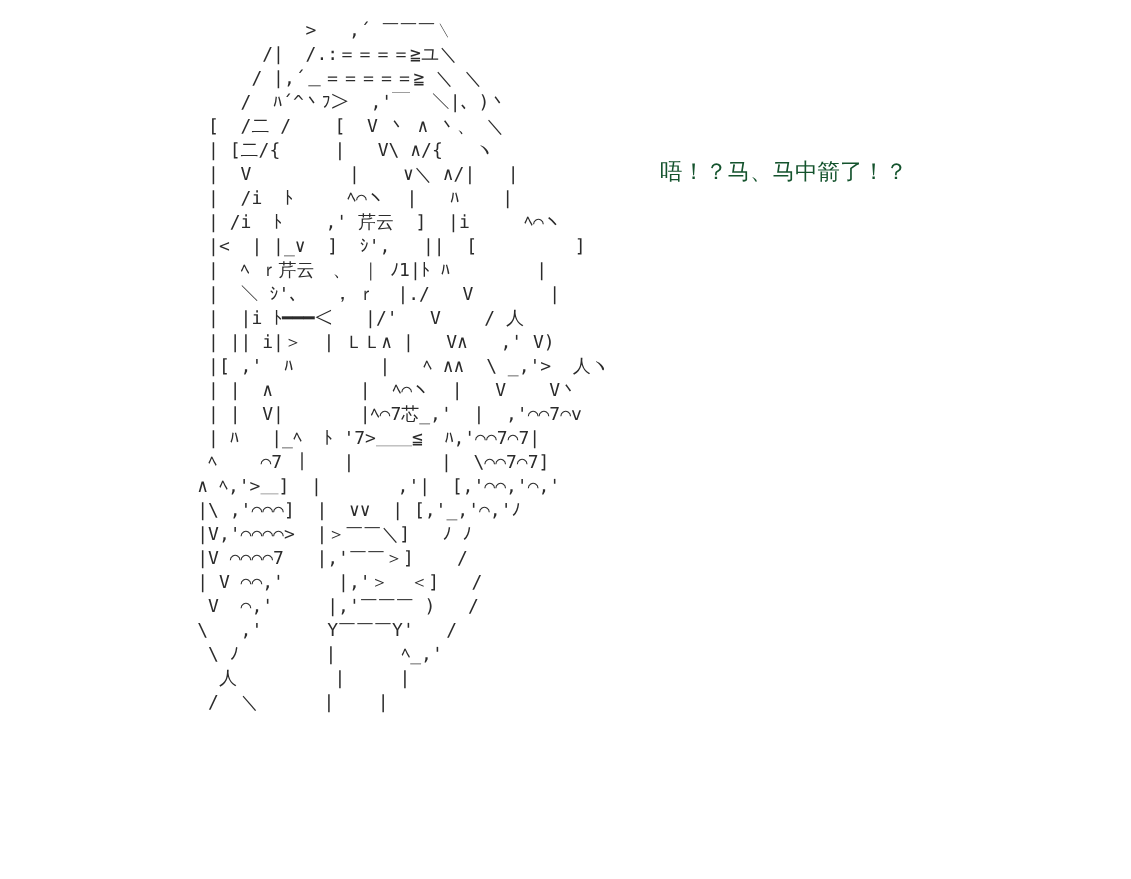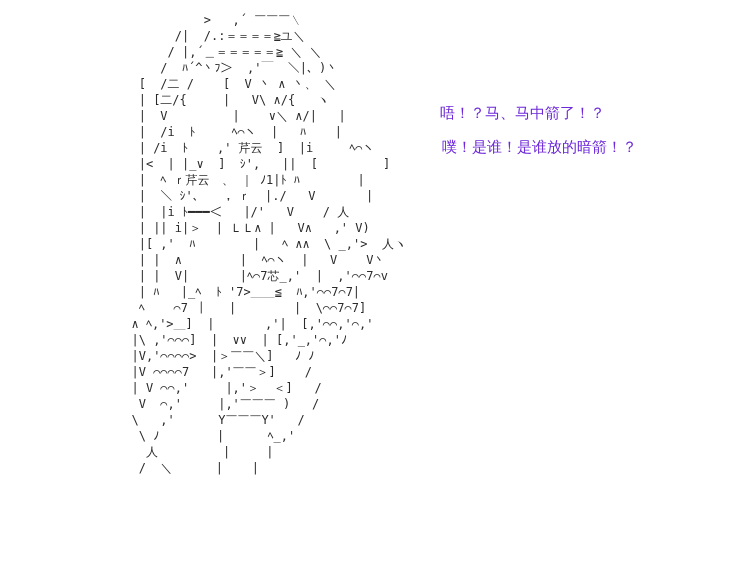--- a/index.html
+++ b/index.html
@@ -32,24 +32,24 @@
     box-sizing: border-box;
     font-weight: 400;
   }
   #dialogue {
     position: absolute;
     left: 440px;
     top: 98px;
     width: 300px;
   }
   .dlg-line {
-    font-family: Liberation Mono, monospace;
+    font-family: Liberation Serif, serif;
     font-size: 15px;
     line-height: 34px;
-    color: #6d28d9;
+    color: #14532d;
     white-space: pre;
     text-align: left;
   }
   .dlg-line.indent {
     padding-left: 2px;
   }
 </style>
 </head>
 <body>
 
@@ -80,16 +80,15 @@
            |V ⌒⌒⌒⌒7   |,'￣￣＞]    /
            | V ⌒⌒,'     |,'＞  ＜]   /
             V  ⌒,'     |,'￣￣￣ )   /
            \   ,'      Y￣￣￣Y'   /
             \ ﾉ        |      ﾍ_,'
              人         |     |
             /  ＼      |    |</pre>
 
   <div id="dialogue">
     <div class="dlg-line">唔！？马、马中箭了！？</div>
-    <div class="dlg-line indent">噗！是谁！是谁放的暗箭！？</div>
   </div>
 
 </div>
 
 </body></html>

